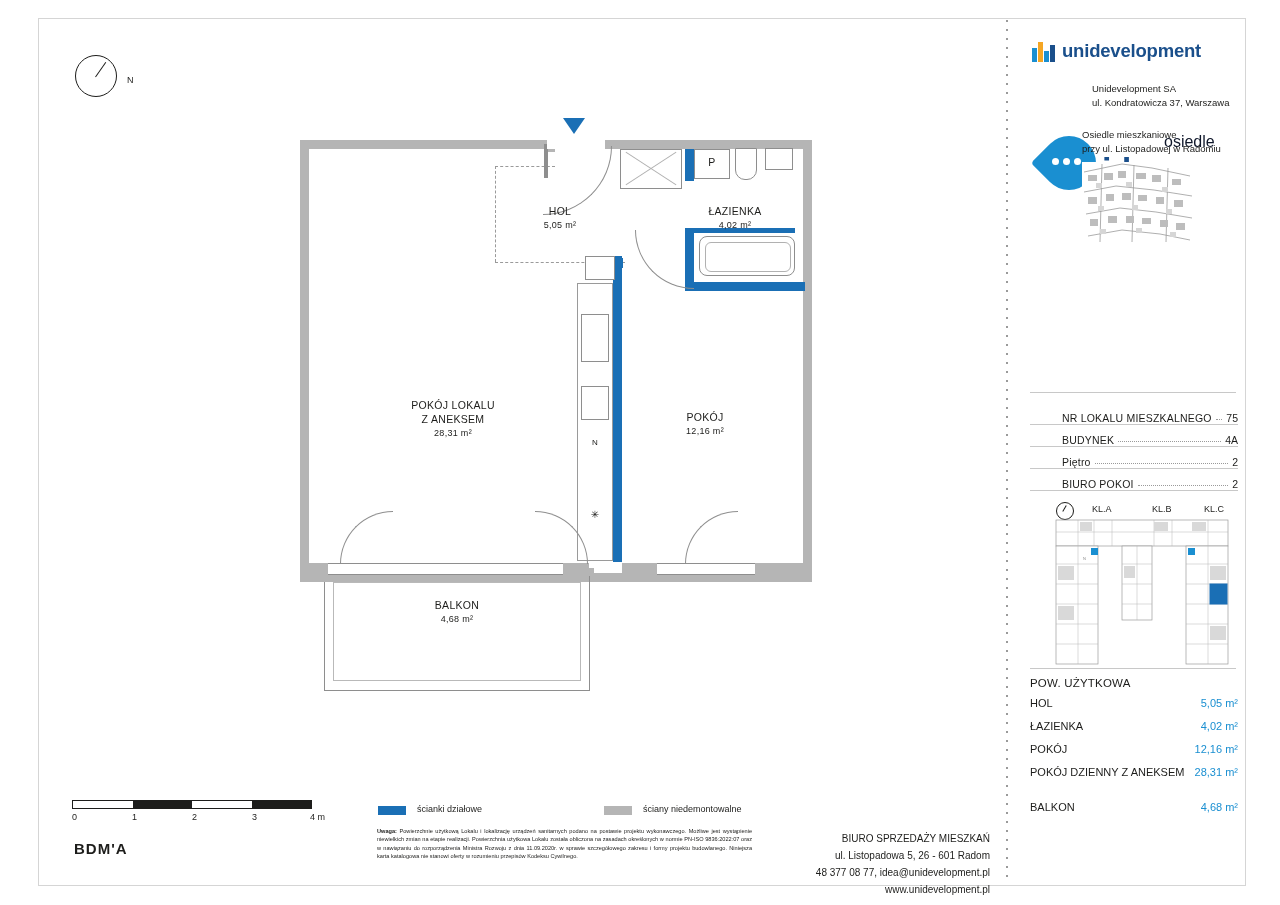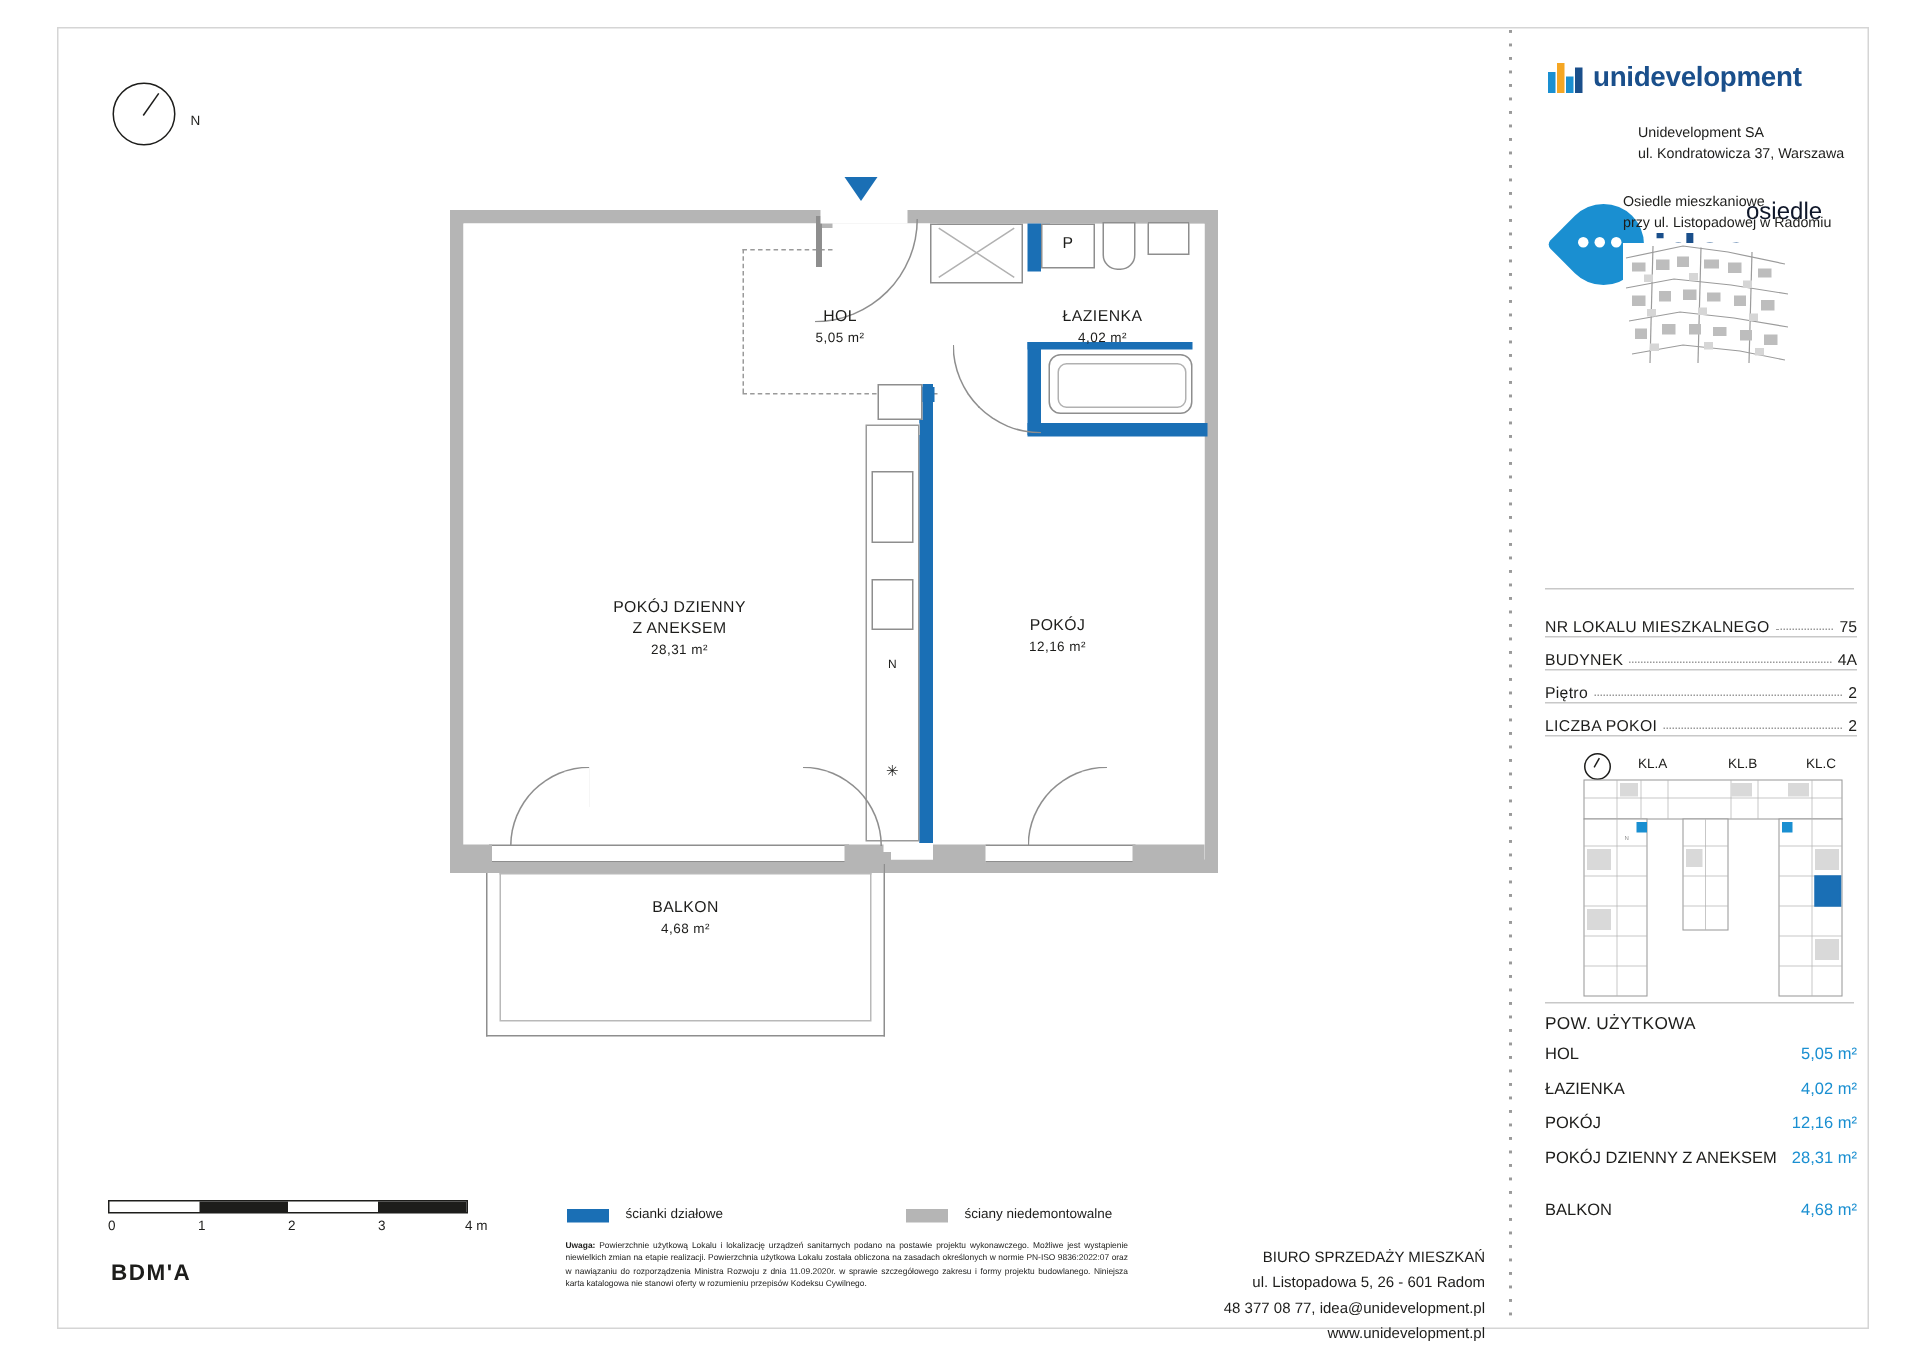--- a/index.html
+++ b/index.html
@@ -291,21 +291,21 @@
     left: 10px; top: 382px;
     width: 208px;
     font-size: 10.5px;
   }
   .info-row {
     position: relative;
     height: 22px;
     display: flex;
     align-items: flex-end;
   }
-  .info-row .k { letter-spacing: .2px; }
+  .info-row .k { letter-spacing: .2px; margin-left: 32px; }
   .info-row .dots {
     flex: 1;
     border-bottom: 1px dotted #9a9a9a;
     margin: 0 4px 4px 4px;
     height: 1px;
   }
   .info-row .v { font-size: 10.5px; }
   
   .keyplan {
     position: absolute;
@@ -446,21 +446,21 @@
       <div>HOL</div>
       <div class="area">5,05 m²</div>
     </div>
 
     <div class="room-label" style="left:370px; top:86px; width:140px;">
       <div>ŁAZIENKA</div>
       <div class="area">4,02 m²</div>
     </div>
 
     <div class="room-label" style="left:58px; top:280px; width:200px;">
-      <div>POKÓJ DZIENNY</div>
+      <div>POKÓJ LOKALU</div>
       <div>Z ANEKSEM</div>
       <div class="area">28,31 m²</div>
     </div>
 
     <div class="room-label" style="left:345px; top:292px; width:130px;">
       <div>POKÓJ</div>
       <div class="area">12,16 m²</div>
     </div>
 
     <div class="room-label" style="left:97px; top:480px; width:130px;">
@@ -593,21 +593,21 @@
         <span class="v">4A</span>
       </div>
       <div class="hr" style="left:0; top:44px; width:208px;"></div>
       <div class="info-row">
         <span class="k">Piętro</span>
         <span class="dots"></span>
         <span class="v">2</span>
       </div>
       <div class="hr" style="left:0; top:66px; width:208px;"></div>
       <div class="info-row">
-        <span class="k">LICZBA POKOI</span>
+        <span class="k">BIURO POKOI</span>
         <span class="dots"></span>
         <span class="v">2</span>
       </div>
       <div class="hr" style="left:0; top:88px; width:208px;"></div>
     </div>
 
     <div class="keyplan">
       <div class="kp-compass"></div>
       <div class="kl" style="left:58px; top:6px;">KL.A</div>
       <div class="kl" style="left:118px; top:6px;">KL.B</div>

